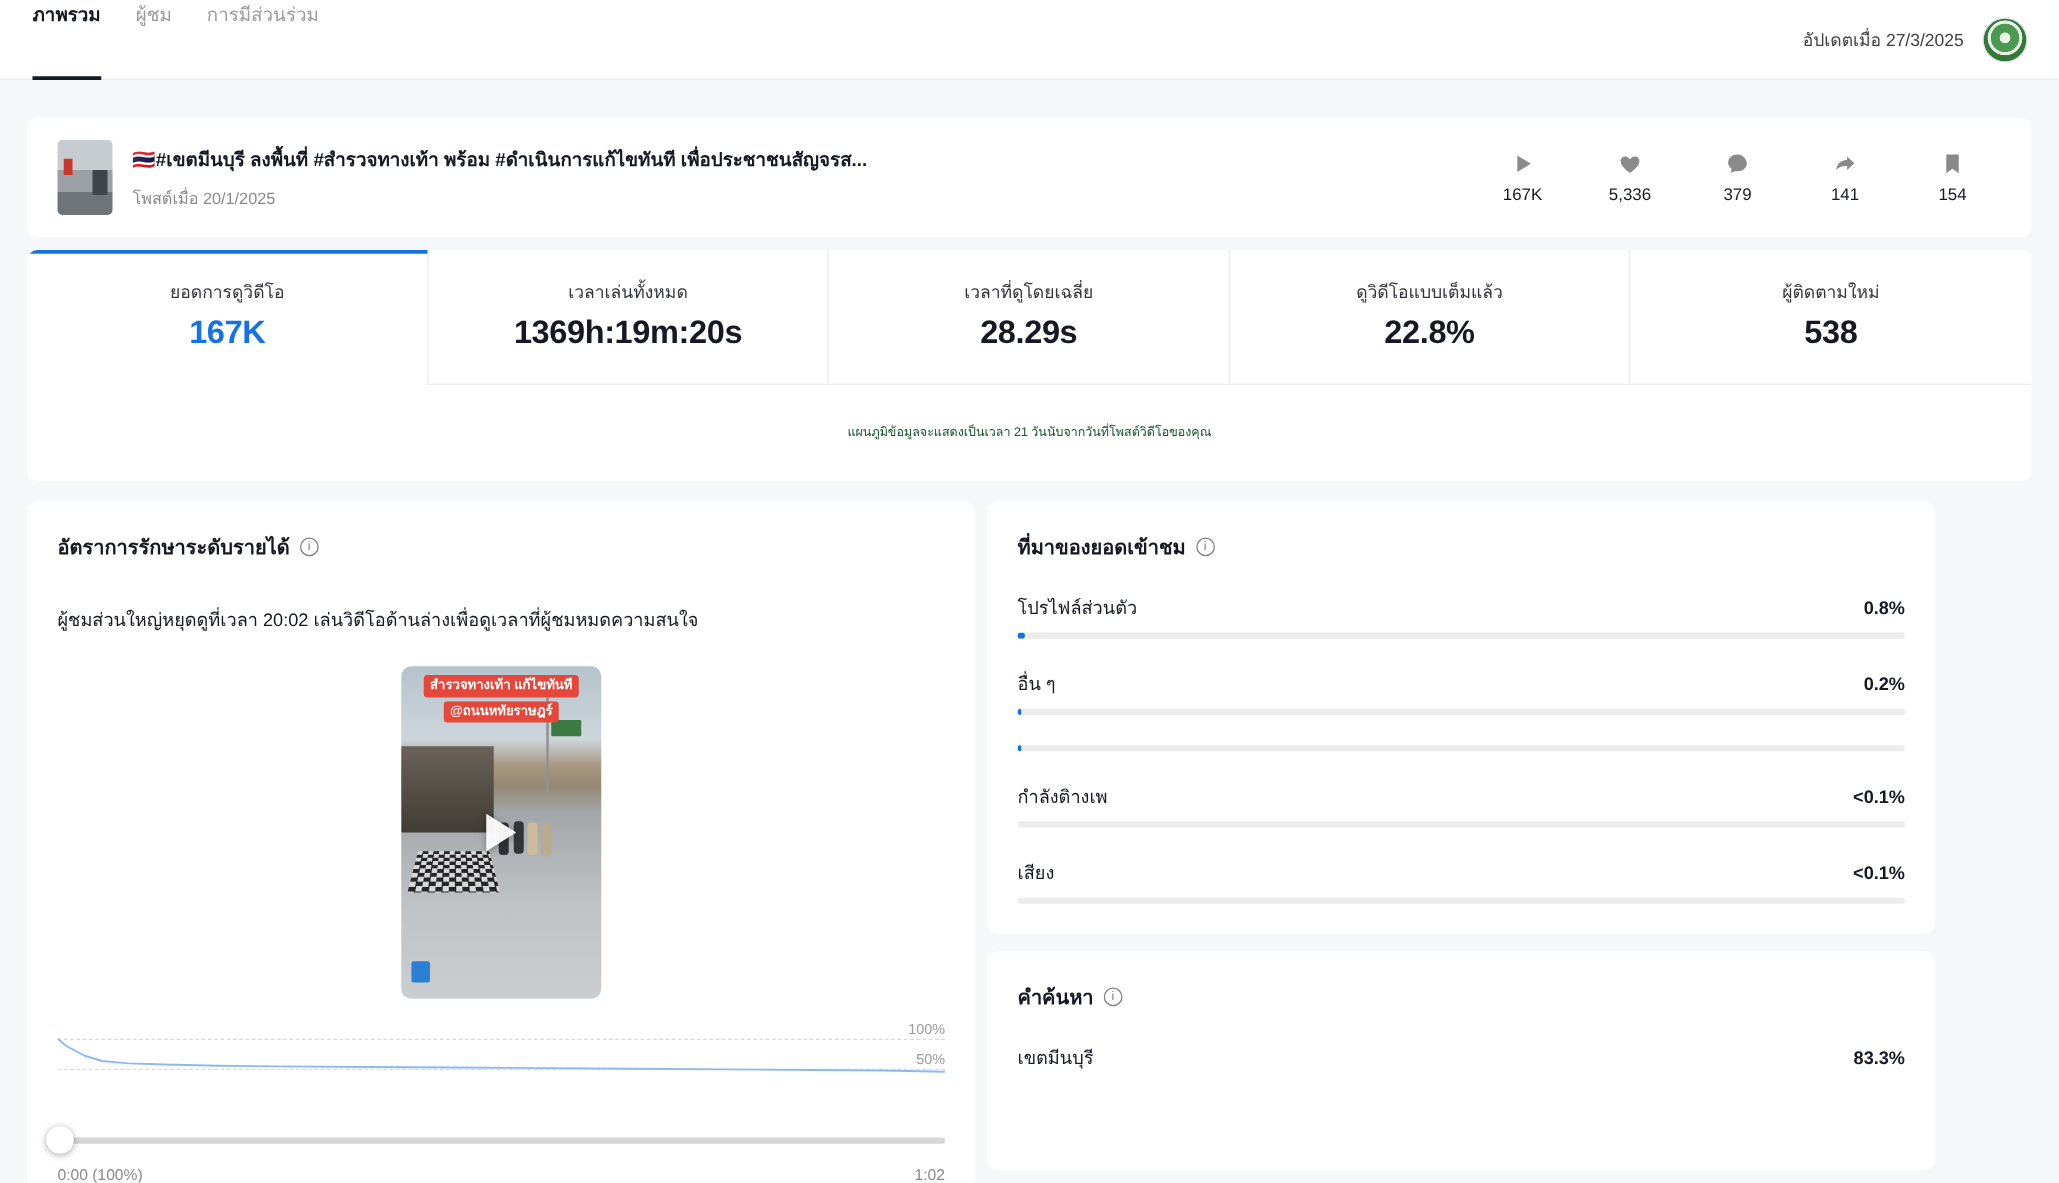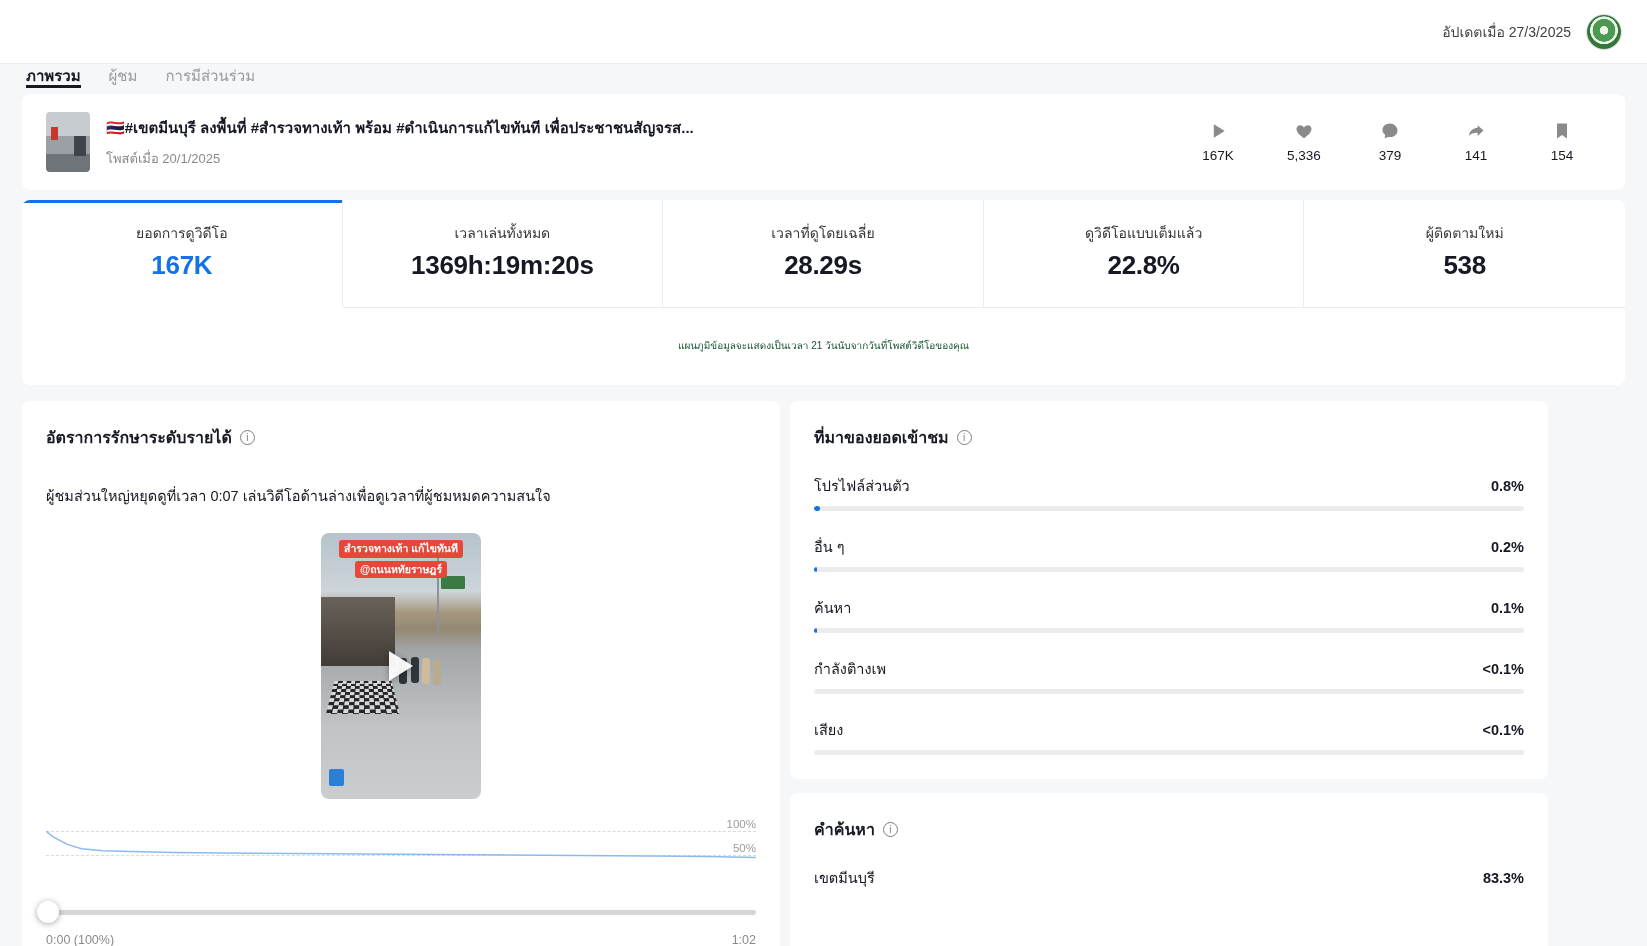--- a/index.html
+++ b/index.html
@@ -7,22 +7,22 @@
   html,body{margin:0;padding:0;}
   body{
     width:1647px;height:946px;overflow:hidden;position:relative;
     background:#f6f7f8;color:#161823;
     font-family:"Liberation Sans","DejaVu Sans",sans-serif;
   }
   
   .topnav{height:64px;background:#fff;border-bottom:1px solid #ececec;
     display:flex;align-items:center;padding:0 26px;}
   .nav-tabs{display:flex;gap:28px;height:100%;}
-  .nav-tab{height:64px;display:flex;align-items:flex-end;position:relative;
-    font-size:15px;color:#9a9aa0;cursor:pointer;margin-top:24px;}
+  .nav-tab{height:64px;display:flex;align-items:flex-start;position:relative;
+    font-size:15px;color:#9a9aa0;cursor:pointer;}
   .nav-tab.active{color:#161823;font-weight:700;}
   .nav-tab.active::after{content:"";position:absolute;bottom:0;left:0;right:0;height:3px;background:#161823;}
   .nav-right{margin-left:auto;display:flex;align-items:center;gap:16px;}
   .updated{font-size:14px;color:#404040;}
   .avatar{width:34px;height:34px;border-radius:50%;cursor:pointer;flex:none;
     background:radial-gradient(circle at 50% 45%, #eaf4e7 0 16%, #4c9a52 18% 44%, #e9f3e6 46% 54%, #35763b 56% 100%);
     box-shadow:0 0 0 1px #d9e4d9;}
   
   .content{padding:30px 22px 0;}
   
@@ -192,21 +192,21 @@
     <div class="metric-note">แผนภูมิข้อมูลจะแสดงเป็นเวลา 21 วันนับจากวันที่โพสต์วิดีโอของคุณ</div>
   </section>
 
   <div class="panels">
 
     <section class="panel">
       <div class="panel-title">
         <span>อัตราการรักษาระดับรายได้</span>
         <span class="info-icon">i</span>
       </div>
-      <div class="retention-desc">ผู้ชมส่วนใหญ่หยุดดูที่เวลา 0:07 เล่นวิดีโอด้านล่างเพื่อดูเวลาที่ผู้ชมหมดความสนใจ</div>
+      <div class="retention-desc">ผู้ชมส่วนใหญ่หยุดดูที่เวลา 20:02 เล่นวิดีโอด้านล่างเพื่อดูเวลาที่ผู้ชมหมดความสนใจ</div>
 
       <div class="player-wrap">
         <div class="player">
           <div class="storefront"></div>
           <div class="pole"></div>
           <div class="sign"></div>
           <div class="stall"></div>
           <div class="person p1"></div>
           <div class="person p2"></div>
           <div class="person p3"></div>
@@ -263,24 +263,20 @@
           <div class="tsrc-head">
             <span class="tsrc-label">อื่น ๆ</span>
             <span class="tsrc-val">0.2%</span>
           </div>
           <div class="tsrc-bar">
               <div class="tsrc-fill" style="width: 0.2%; min-width: 3px;"></div>
             </div>
         </div>
 
         <div class="tsrc-row">
-          <div class="tsrc-head">
-            <span class="tsrc-label">ค้นหา</span>
-            <span class="tsrc-val">0.1%</span>
-          </div>
           <div class="tsrc-bar">
               <div class="tsrc-fill" style="width: 0.1%; min-width: 3px;"></div>
             </div>
         </div>
 
         <div class="tsrc-row">
           <div class="tsrc-head">
             <span class="tsrc-label">กำลังติางเพ</span>
             <span class="tsrc-val">&lt;0.1%</span>
           </div>

